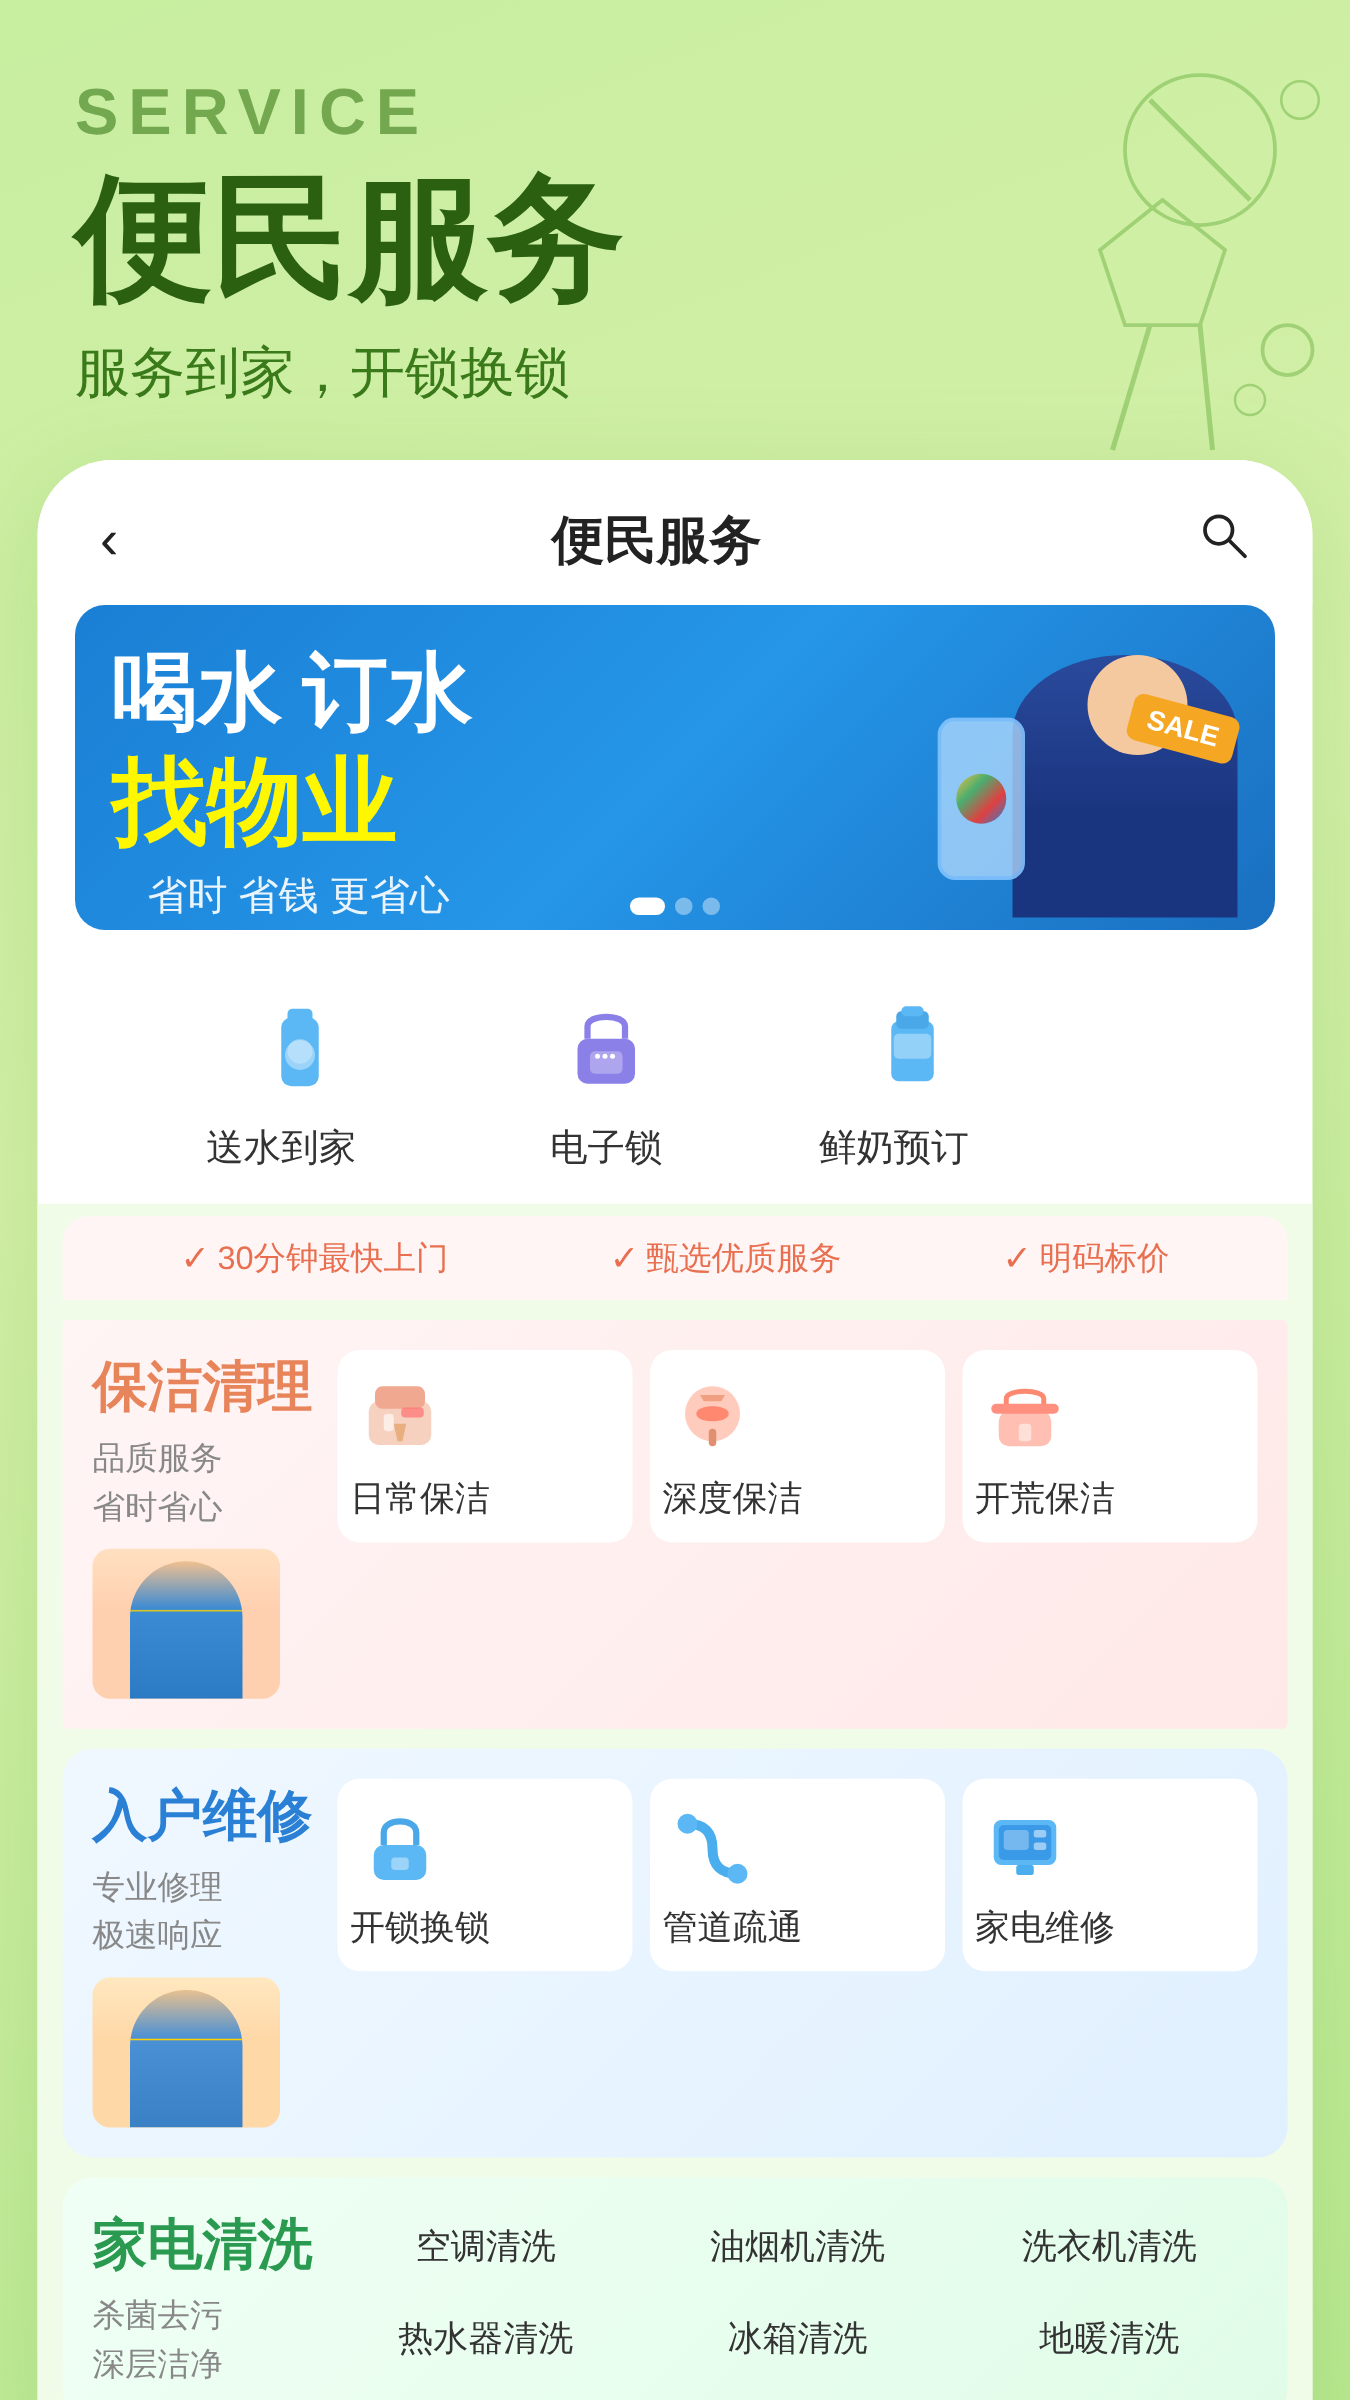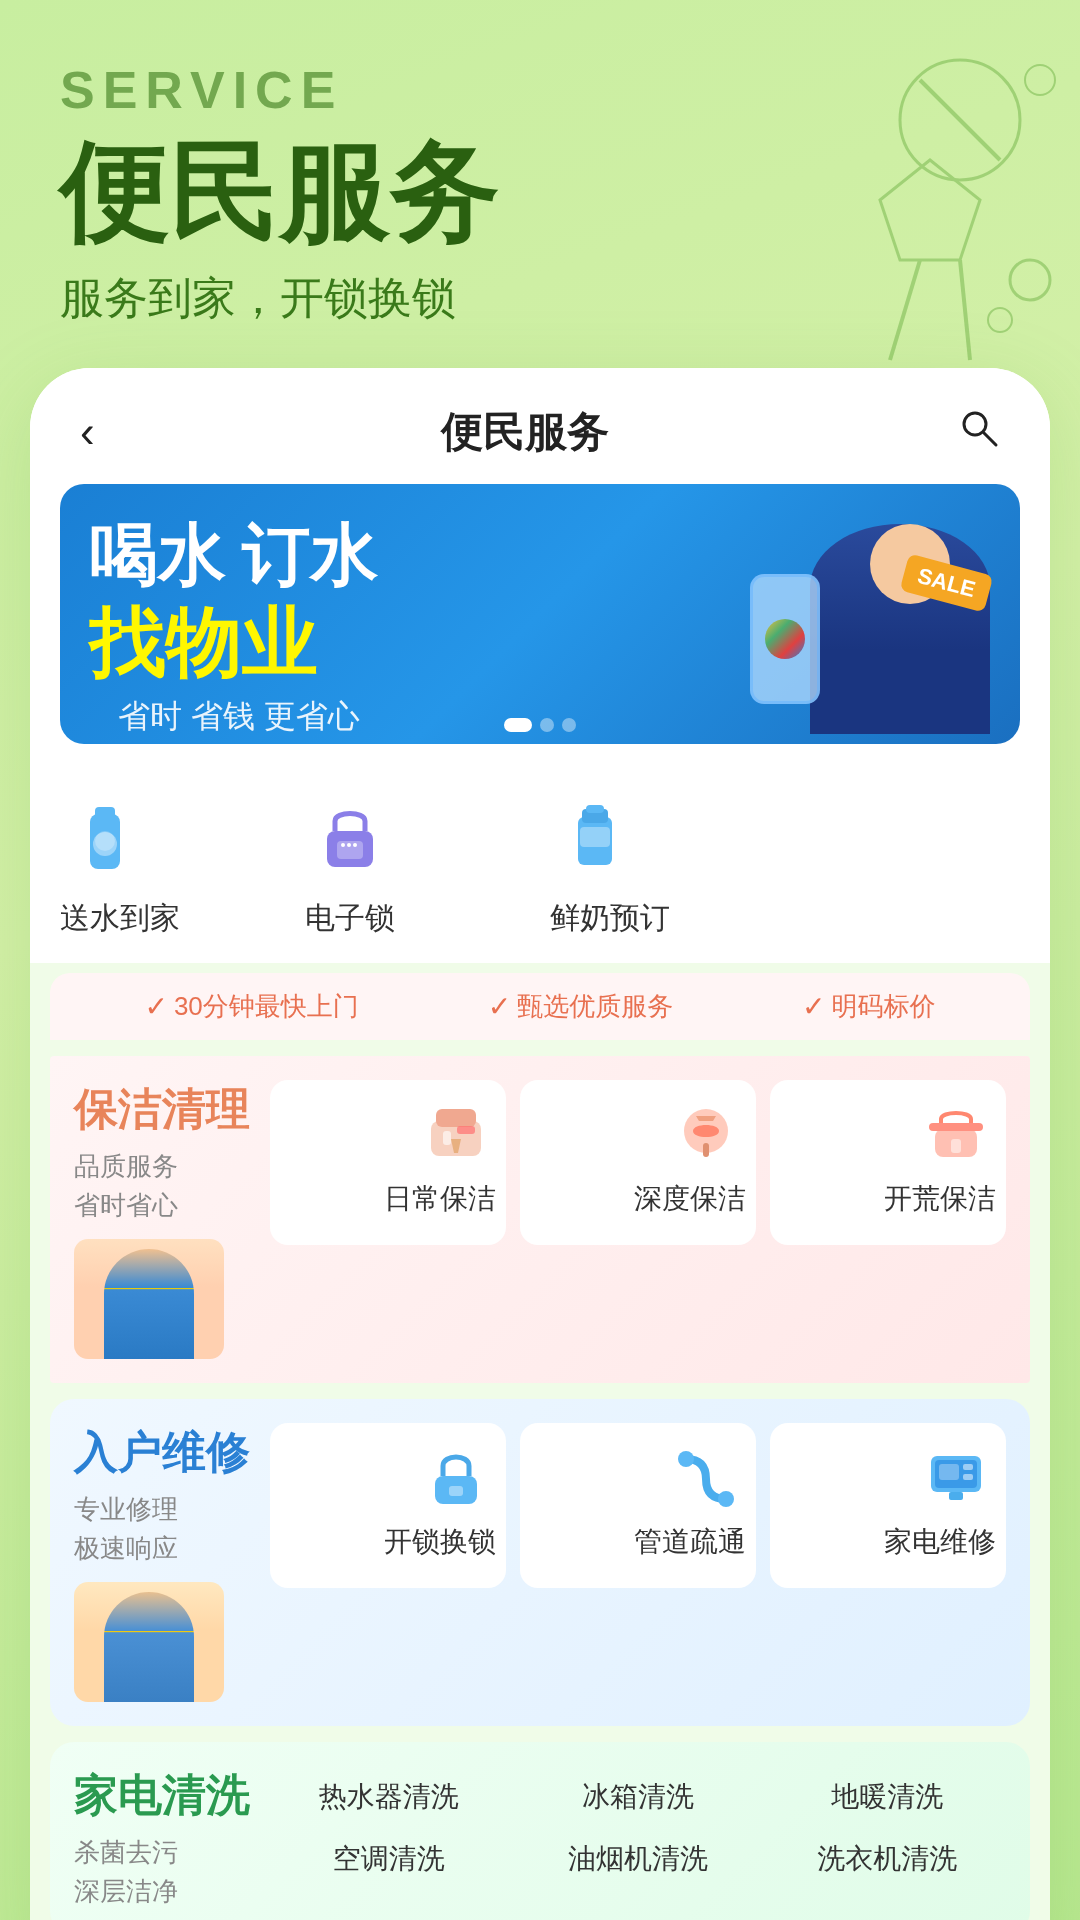--- a/index.html
+++ b/index.html
@@ -150,21 +150,21 @@
     .quick-icons {
       display: grid;
       grid-template-columns: repeat(4, 1fr);
       gap: 0;
       margin: 0 20px 0 20px;
       background: #fff;
     }
     .quick-item {
       display: flex;
       flex-direction: column;
-      align-items: flex-start;
+      align-items: flex-end;
       padding: 20px 10px 24px 10px;
       cursor: pointer;
     }
     .quick-icon-box {
       width: 90px;
       height: 90px;
       display: flex;
       align-items: center;
       justify-content: center;
       margin-bottom: 14px;
@@ -208,24 +208,24 @@
     .section-services-grid {
       flex: 1;
       display: grid;
       grid-template-columns: repeat(3, 1fr);
       gap: 14px;
       margin-left: 16px;
     }
     .service-btn {
       background: #fff;
       border-radius: 18px;
-      padding: 18px 10px 27px 10px;
+      padding: 18px 10px 16px 10px;
       display: flex;
       flex-direction: column;
-      align-items: flex-end;
+      align-items: flex-start;
       gap: 12px;
       cursor: pointer;
     }
     .service-btn-label {
       font-size: 28px;
       color: #333;
       font-weight: 500;
     }
     .service-icon-box {
       width: 80px;
@@ -495,41 +495,41 @@
     </div>
 
     <div class="section-appliance">
       <div class="section-content">
         <div class="section-left">
           <div class="section-category-title color-appliance">家电清洗</div>
           <div class="section-category-subtitle">杀菌去污<br>深层洁净</div>
 
         </div>
         <div style="flex:1;margin-left:16px;">
+          <div style="display:grid;grid-template-columns:repeat(3,1fr);gap:12px;margin-bottom:12px;">
+            <div class="appliance-btn">
+              <span class="appliance-btn-label">空调清洗</span>
+            </div>
+            <div class="appliance-btn">
+              <span class="appliance-btn-label">油烟机清洗</span>
+            </div>
+            <div class="appliance-btn">
+              <span class="appliance-btn-label">洗衣机清洗</span>
+            </div>
+          </div>
           <div style="display:grid;grid-template-columns:repeat(3,1fr);gap:12px;">
             <div class="appliance-btn">
               <span class="appliance-btn-label">热水器清洗</span>
             </div>
             <div class="appliance-btn">
               <span class="appliance-btn-label">冰箱清洗</span>
             </div>
             <div class="appliance-btn">
               <span class="appliance-btn-label">地暖清洗</span>
             </div>
           </div>
-          <div style="display:grid;grid-template-columns:repeat(3,1fr);gap:12px;margin-bottom:12px;">
-            <div class="appliance-btn">
-              <span class="appliance-btn-label">空调清洗</span>
-            </div>
-            <div class="appliance-btn">
-              <span class="appliance-btn-label">油烟机清洗</span>
-            </div>
-            <div class="appliance-btn">
-              <span class="appliance-btn-label">洗衣机清洗</span>
-            </div>
-          </div>
         </div>
       </div>
     </div>
 
   </div>
 
 </div>
 
 </body></html>

